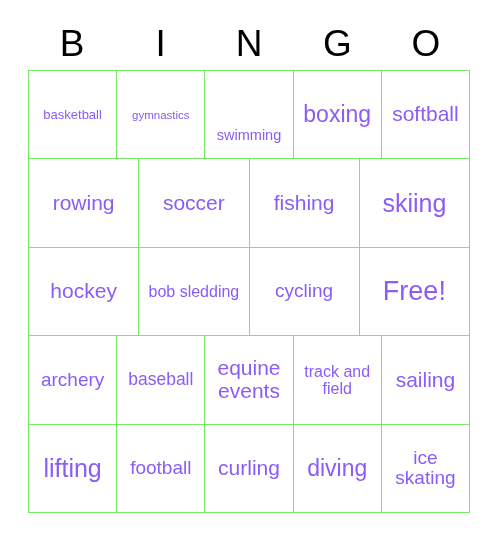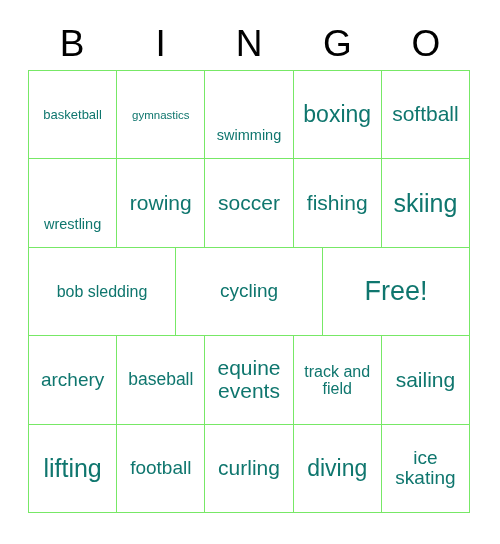--- a/index.html
+++ b/index.html
@@ -72,21 +72,21 @@
     justify-content: center;
     text-align: center;
     padding: 2px 3px;
     overflow: hidden;
   }
   .cell-text {
     display: block;
     width: 100%;
     text-align: center;
     line-height: 1.08;
-    color: #0f766e;
+    color: #8b5cf6;
     word-break: break-word;
     font-family: "Liberation Sans", sans-serif;
   }
 
   
   .fs-11 { font-size: 11.5px; }
   .fs-13 { font-size: 13px; }
   .fs-14 { font-size: 14.5px; margin-top: 43px; }
   .fs-16 { font-size: 16px; }
   .fs-17 { font-size: 17.5px; }
@@ -124,37 +124,37 @@
       <div class="bingo-cell" style="border-color: rgb(119, 232, 102);">
           <span class="cell-text fs-23">boxing</span>
         </div>
       <div class="bingo-cell" style="border-color: rgb(119, 232, 102);">
           <span class="cell-text fs-21">softball</span>
         </div>
     </div>
 
     <div class="bingo-row">
       <div class="bingo-cell" style="border-color: rgb(119, 232, 102);">
-          <span class="cell-text fs-14">wrestling</span>
-        </div>
-      <div class="bingo-cell" style="border-color: rgb(119, 232, 102);">
           <span class="cell-text fs-21">rowing</span>
         </div>
       <div class="bingo-cell" style="border-color: rgb(119, 232, 102);">
           <span class="cell-text fs-21">soccer</span>
         </div>
       <div class="bingo-cell" style="border-color: rgb(119, 232, 102);">
           <span class="cell-text fs-21">fishing</span>
         </div>
       <div class="bingo-cell" style="border-color: rgb(119, 232, 102);">
           <span class="cell-text fs-25">skiing</span>
         </div>
     </div>
 
     <div class="bingo-row">
+      <div class="bingo-cell" style="border-color: rgb(119, 232, 102);">
+          <span class="cell-text fs-21">hockey</span>
+        </div>
       <div class="bingo-cell" style="border-color: rgb(119, 232, 102);">
           <span class="cell-text fs-16">bob sledding</span>
         </div>
       <div class="bingo-cell" style="border-color: rgb(119, 232, 102);">
           <span class="cell-text fs-19">cycling</span>
         </div>
       <div class="bingo-cell" style="border-color: rgb(119, 232, 102);">
           <span class="cell-text fs-27">Free!</span>
         </div>
     </div>

